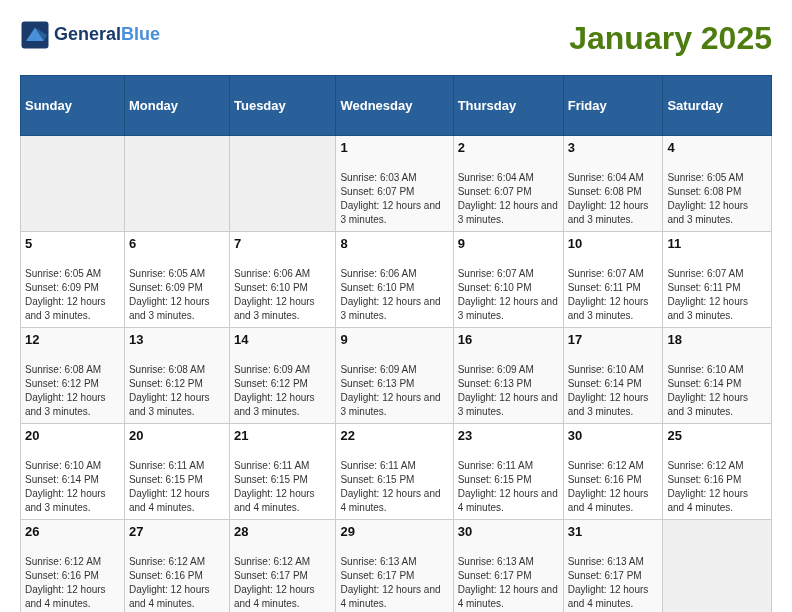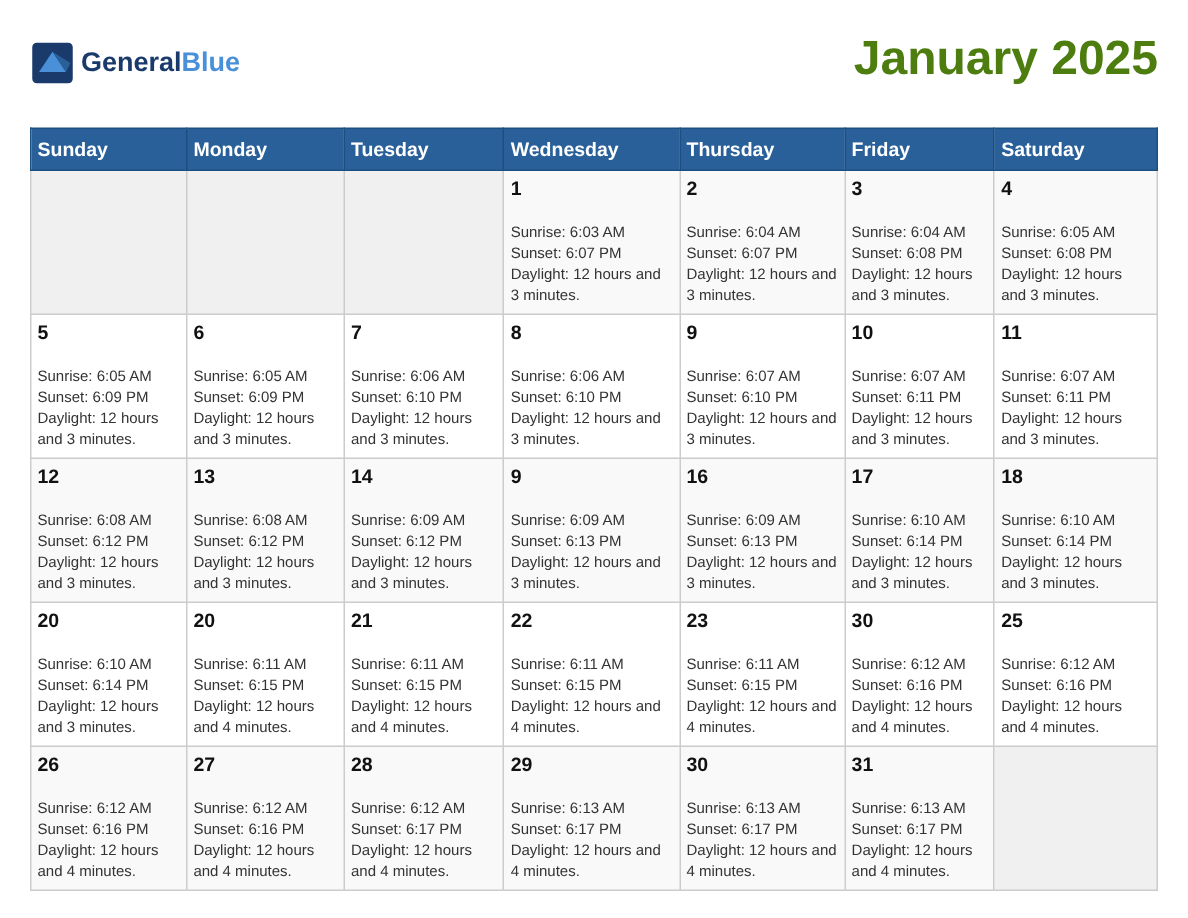--- a/index.html
+++ b/index.html
@@ -6,22 +6,22 @@
     body {
       font-family: Arial, sans-serif;
       background: #fff;
       width: 792px;
       min-height: 612px;
       padding: 20px;
     }
     .header-section {
       display: flex;
       justify-content: space-between;
-      align-items: flex-end;
-      margin-bottom: 28px;
+      align-items: flex-start;
+      margin-bottom: 18px;
     }
     .logo {
       display: flex;
       align-items: center;
       gap: 4px;
     }
     .logo-text {
       font-size: 18px;
       font-weight: bold;
       color: #1a3a6b;
@@ -47,21 +47,21 @@
       color: #333;
     }
     table {
       width: 100%;
       border-collapse: collapse;
       font-size: 11px;
     }
     thead tr th {
       background-color: #2a6099;
       color: #fff;
-      padding: 6px 4px;
+      padding: 22px 4px;
       text-align: left;
       font-size: 13px;
       font-weight: bold;
       border: 1px solid #1a5080;
     }
     tbody tr td {
       border: 1px solid #ccc;
       vertical-align: top;
       padding: 4px;
       min-height: 80px;

